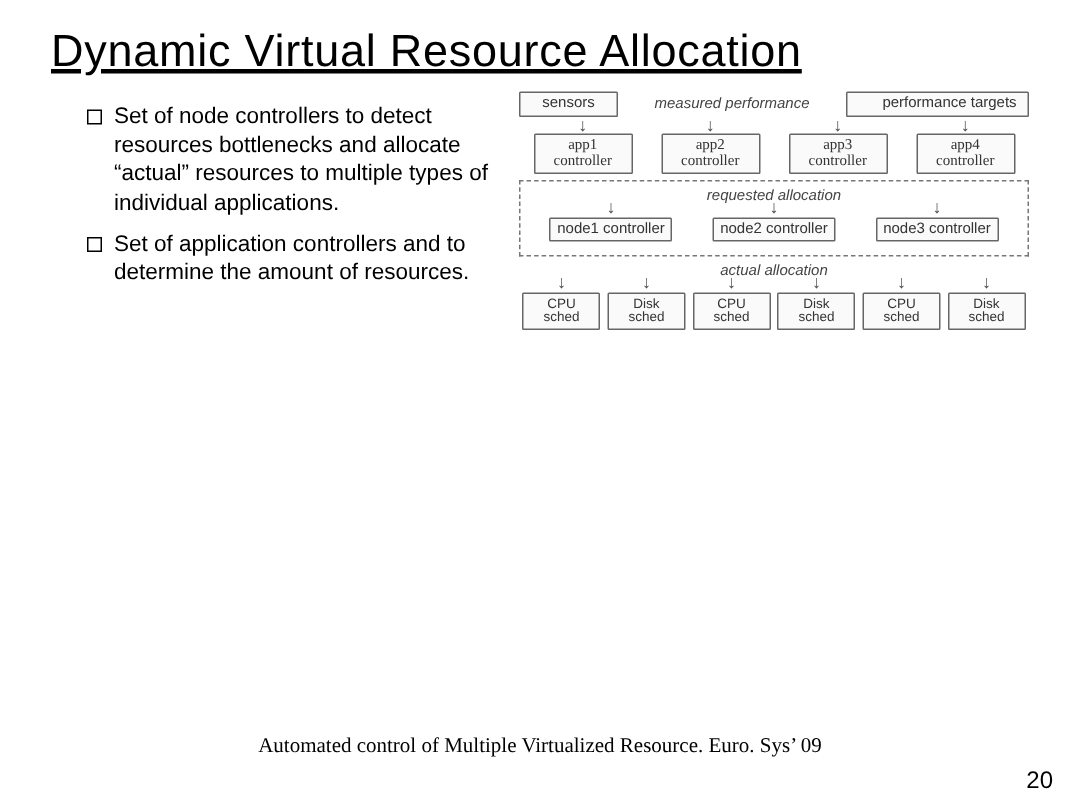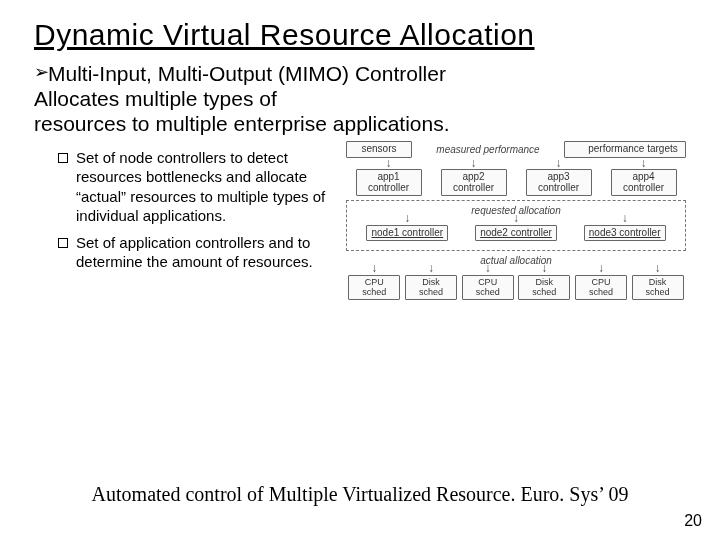--- a/index.html
+++ b/index.html
@@ -59,21 +59,21 @@
     margin: 5px 8px 0 0;
     flex: 0 0 auto;
   }
   .ref {
     position: absolute;
     bottom: 34px;
     left: 0;
     right: 0;
     text-align: center;
     font-family: "Times New Roman", serif;
-    font-size: 20px;
+    font-size: 14px;
   }
   .pagenum {
     position: absolute;
     bottom: 10px;
     right: 18px;
     font-size: 16px;
   }
 
   
   .diagram {
@@ -91,22 +91,22 @@
     margin: 3px 0;
   }
   .dbox {
     border: 1px solid #666;
     background: #fafafa;
     padding: 2px 4px;
     text-align: center;
     line-height: 1.05;
     border-radius: 1px;
   }
-  .dbox.app { width: 56px; }
-  .dbox.node { width: 72px; text-decoration: underline; }
+  .dbox.app { width: 56px; font-family: Liberation Serif, serif; }
+  .dbox.node { width: 72px; }
   .dbox.sched { width: 42px; font-size: 9px; }
   .dbox.sensor { width: 56px; }
   .dbox.perf { width: 96px; padding-left: 20px; }
   .dashwrap {
     border: 1px dashed #777;
     padding: 4px 6px 6px 6px;
     margin: 4px 0;
   }
   .dlabel {
     font-style: italic;
@@ -125,25 +125,20 @@
   }
   .spread { justify-content: space-around; }
 </style>
 </head>
 <body>
 
 <div class="slide">
 
   <div class="title">Dynamic Virtual Resource Allocation</div>
 
-  <div class="bullet1">
-    <span class="b1-arrow">➢</span><span>Multi-Input, Multi-Output (MIMO) Controller</span><br>
-    <span style="white-space:pre-line;">Allocates multiple types of
-resources to multiple enterprise applications.</span>
-  </div>
 
   <div class="body2col">
     <div class="leftcol">
       <div class="subbullet">
         <span class="sq"></span>
         <span>Set of node controllers to detect resources bottlenecks and allocate “actual” resources to multiple types of individual applications.</span>
       </div>
       <div class="subbullet">
         <span class="sq"></span>
         <span>Set of application controllers and to determine the amount of resources.</span>

